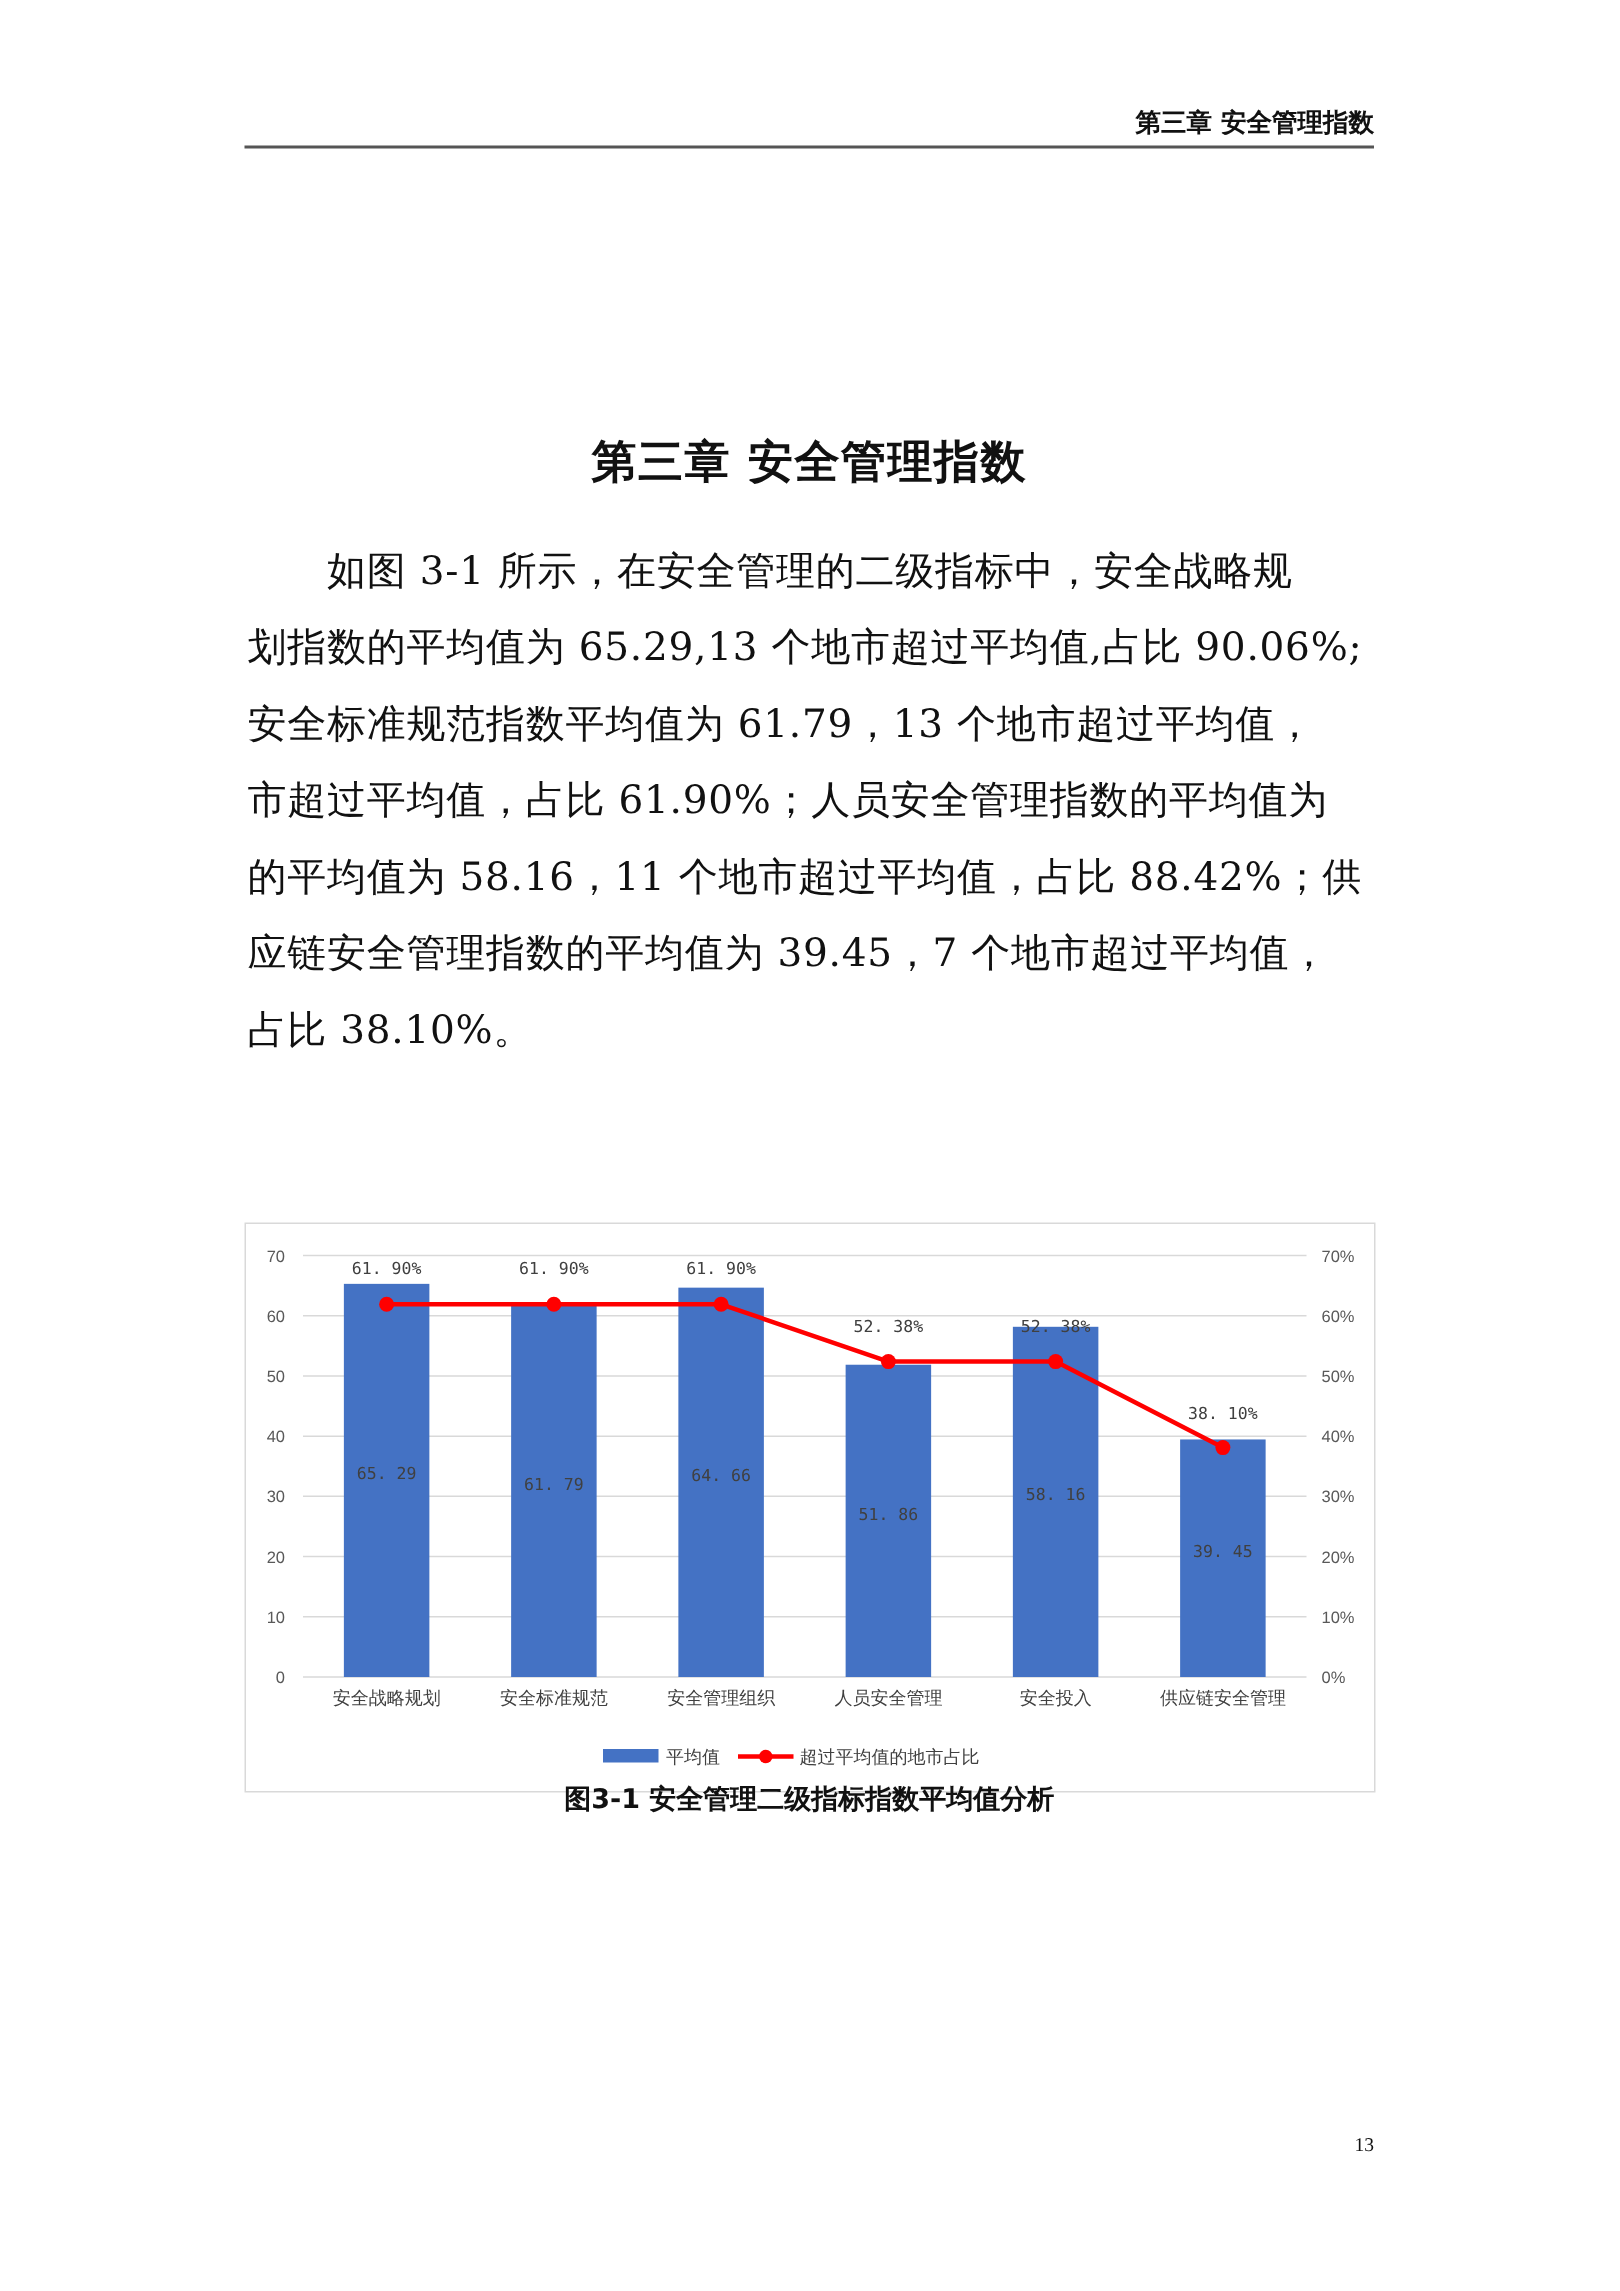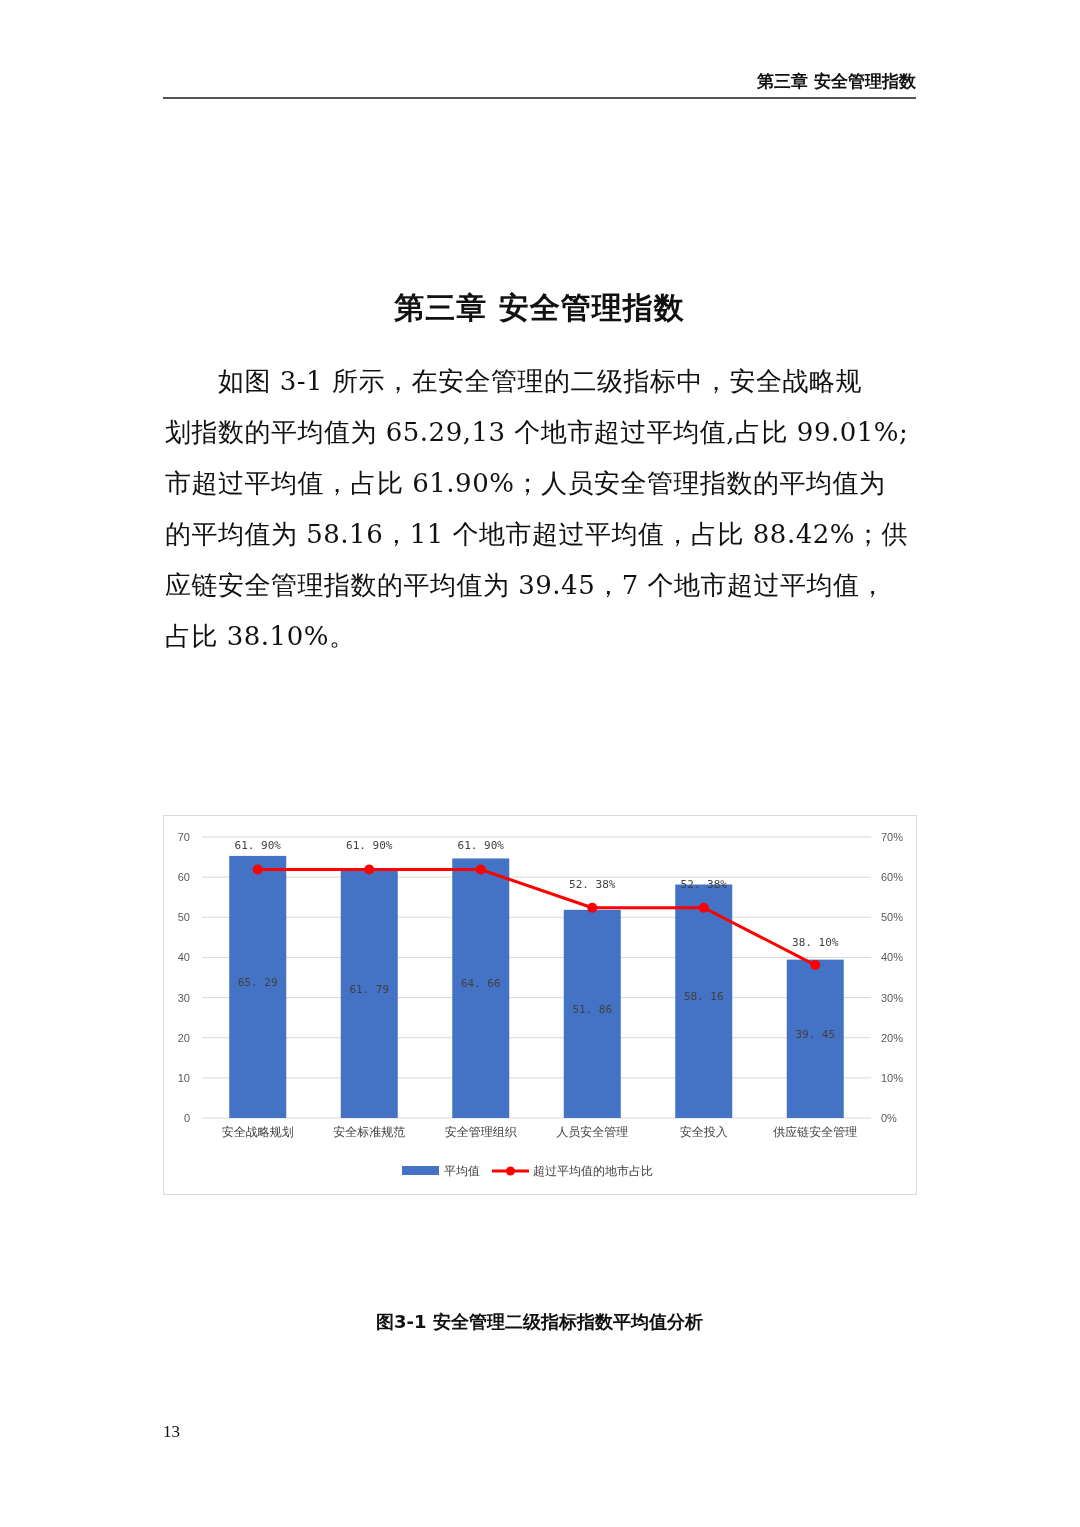--- a/index.html
+++ b/index.html
@@ -12,40 +12,41 @@
          font-family:"DejaVu Sans","Liberation Sans",sans-serif; font-size:30px; font-weight:bold; letter-spacing:1px; }
   .para { position:absolute; left:165px; width:752px; font-size:26px; line-height:51px;
          text-align:justify; letter-spacing:0.5px; }
   .para .line { display:block; white-space:nowrap; height:51px; }
   .p1 { top:356px; }
   .p2 { top:1278px; }
   .bold { font-weight:bold; }
   .chart-box { position:absolute; left:163px; top:815px; width:752px; height:378px;
          border:1px solid #d9d9d9; background:#fff; }
   .chart-box svg { position:absolute; left:0; top:0; }
-  .caption { position:absolute; left:163px; top:1310px; width:753px; text-align:center;
+  .caption { position:absolute; left:163px; top:1187px; width:753px; text-align:center;
          font-family:"DejaVu Sans","Liberation Sans",sans-serif; font-size:18px; font-weight:bold; }
-  .page-number { position:absolute; left:163px; top:1422px; width:753px; text-align:left;
-         font-family:"Liberation Serif",serif; font-size:17px; }
+  .page-number { position:absolute; left:163px; top:1422px; width:753px; text-align:right;
+         font-family:"Liberation Serif",serif; font-size:13px; }
   .ax { font-family:"Liberation Sans","DejaVu Sans",sans-serif; font-size:11px; fill:#595959; }
   .cat { font-family:"DejaVu Sans","Liberation Sans",sans-serif; font-size:12px; fill:#404040; }
   .lbl { font-family:"DejaVu Sans Mono","Liberation Mono",monospace; font-size:11px; fill:#404040; }
   .leg { font-family:"DejaVu Sans","Liberation Sans",sans-serif; font-size:12px; fill:#404040; }
 </style>
 </head>
 <body>
 
 <div class="running-header">第三章  安全管理指数</div>
 <div class="header-rule"></div>
 
 <div class="chapter-title">第三章  安全管理指数</div>
 
 <div class="para p1">
   <span class="line">　　如图 3-1 所示，在安全管理的二级指标中，安全战略规</span>
-  <span class="line">划指数的平均值为 65.29,13 个地市超过平均值,占比 99.01%;</span>
+  <span class="line">划指数的平均值为 65.29,13 个地市超过平均值,占比 90.06%;</span>
+  <span class="line">安全标准规范指数平均值为 61.79，13 个地市超过平均值，</span>
   <span class="line">市超过平均值，占比 61.90%；人员安全管理指数的平均值为</span>
   <span class="line">的平均值为 58.16，11 个地市超过平均值，占比 88.42%；供</span>
   <span class="line">应链安全管理指数的平均值为 39.45，7 个地市超过平均值，</span>
   <span class="line">占比 38.10%。</span>
 </div>
 
 <div class="chart-box">
   <svg id="chart-svg" width="752" height="378" viewBox="0 0 752 378">
     <g id="grid">
         <line x1="38" x2="707" y1="302" y2="302" stroke="#D9D9D9" stroke-width="1"></line>

